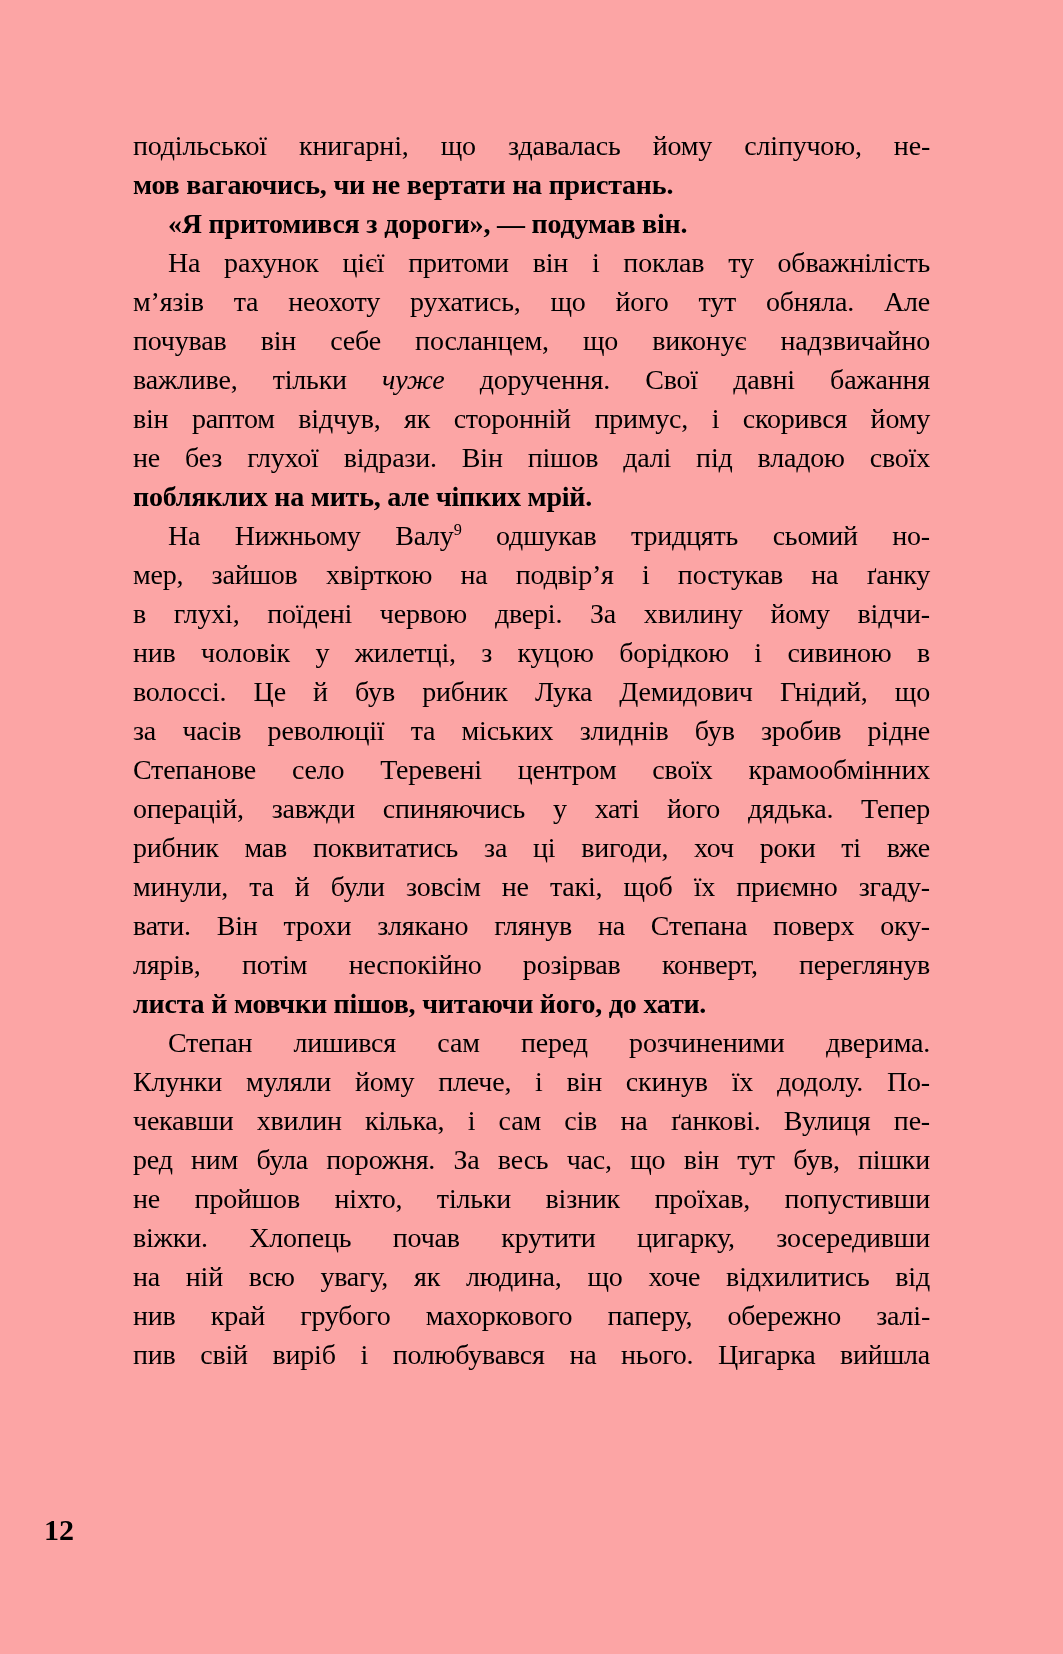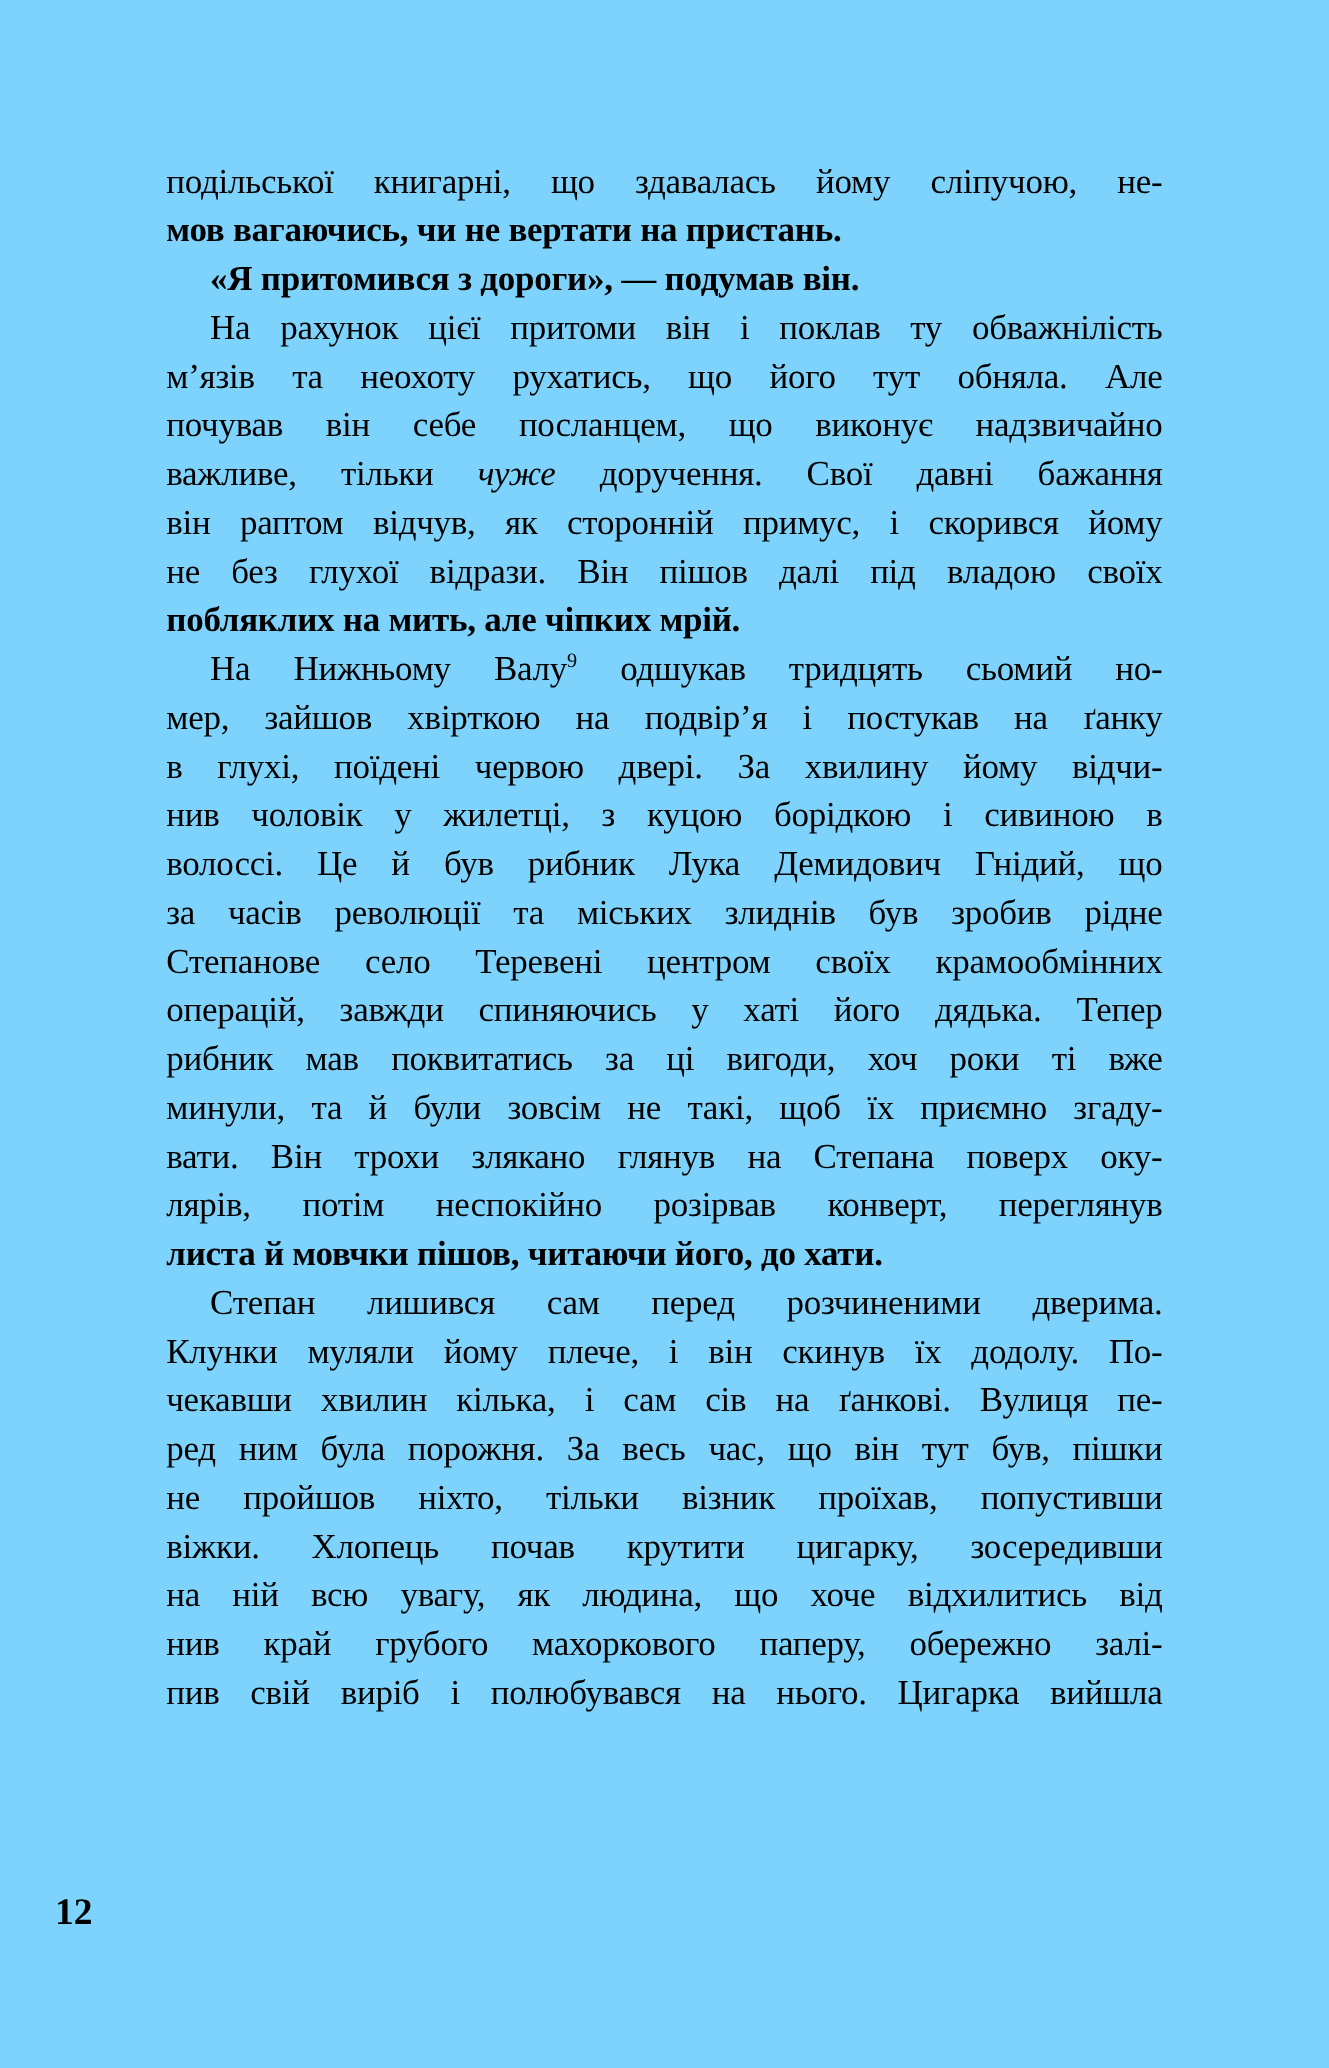--- a/index.html
+++ b/index.html
@@ -5,21 +5,21 @@
   html, body { margin: 0; padding: 0; }
   body {
     background: #e8e8e8;
     font-family: "Liberation Serif", "DejaVu Serif", serif;
   }
   .page {
     position: relative;
     width: 1063px;
     height: 1654px;
     margin: 0 auto;
-    background: #7dd3fc;
+    background: #fca5a5;
     color: #000000;
     overflow: hidden;
   }
   .text-block {
     position: absolute;
     left: 133px;
     top: 126px;
     width: 797px;
   }
   .line {

